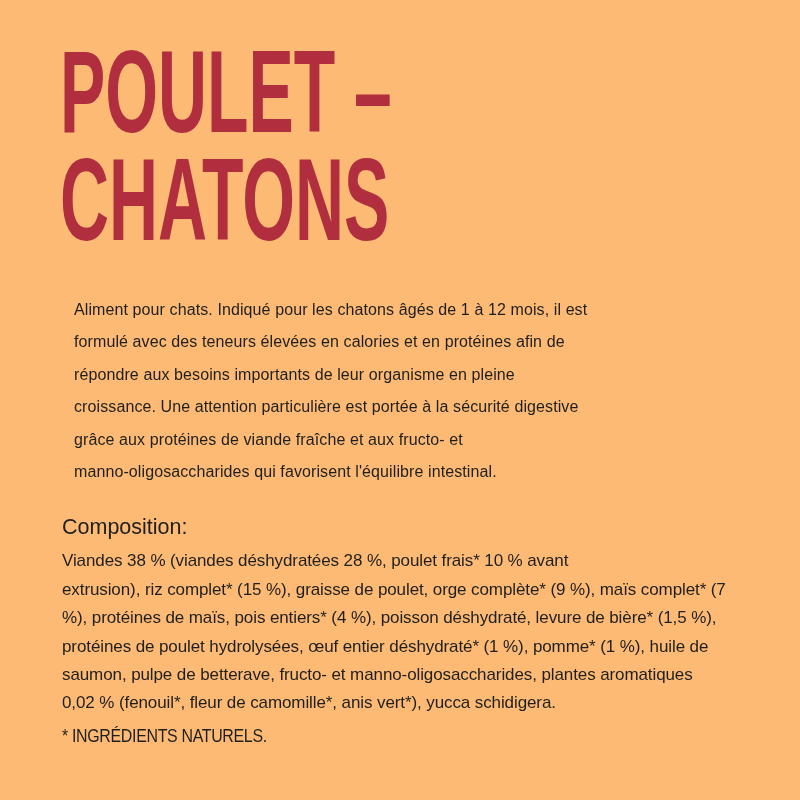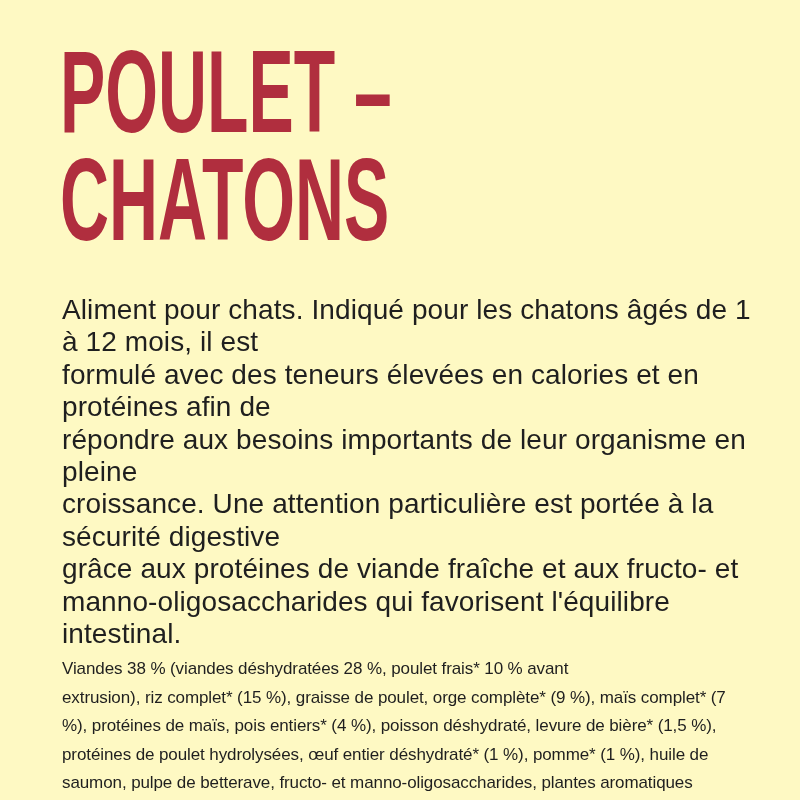--- a/index.html
+++ b/index.html
@@ -4,21 +4,21 @@
 <style>
   html, body {
     margin: 0;
     padding: 0;
     background: #ffffff;
   }
   .page {
     position: relative;
     width: 800px;
     height: 800px;
-    background: #fef9c3;
+    background: #fdba74;
     box-sizing: border-box;
     padding: 40px 50px 0 62px;
     overflow: hidden;
     font-family: "Liberation Sans", sans-serif;
     color: #1f1f1f;
   }
   
   .title {
     margin: 0 0 0 -2px;
     padding: 0;
@@ -31,23 +31,23 @@
     line-height: 104px;
     font-size: 116px;
     letter-spacing: 0px;
     white-space: nowrap;
     width: max-content;
     transform: scaleX(0.585);
     transform-origin: 0 50%;
   }
   
   .description {
-    margin: 38px 0 0 0;
+    margin: 38px 0 0 12px;
     width: 692px;
-    font-size: 28px;
+    font-size: 16px;
     line-height: 32.4px;
     white-space: pre-line;
     color: #1f1f1f;
     letter-spacing: 0.1px;
   }
   
   .comp-heading {
     margin: 24px 0 0 0;
     font-size: 21.5px;
     font-weight: 400;
@@ -87,20 +87,21 @@
     <span class="title-line">CHATONS</span>
   </h1>
 
   <p class="description">Aliment pour chats. Indiqué pour les chatons âgés de 1 à 12 mois, il est
 formulé avec des teneurs élevées en calories et en protéines afin de
 répondre aux besoins importants de leur organisme en pleine
 croissance. Une attention particulière est portée à la sécurité digestive
 grâce aux protéines de viande fraîche et aux fructo- et
 manno-oligosaccharides qui favorisent l'équilibre intestinal.</p>
 
+  <h2 class="comp-heading">Composition:</h2>
 
   <p class="comp-text">Viandes 38 % (viandes déshydratées 28 %, poulet frais* 10 % avant
 extrusion), riz complet* (15 %), graisse de poulet, orge complète* (9 %), maïs complet* (7
 %), protéines de maïs, pois entiers* (4 %), poisson déshydraté, levure de bière* (1,5 %),
 protéines de poulet hydrolysées, œuf entier déshydraté* (1 %), pomme* (1 %), huile de
 saumon, pulpe de betterave, fructo- et manno-oligosaccharides, plantes aromatiques
 0,02 % (fenouil*, fleur de camomille*, anis vert*), yucca schidigera.</p>
 
   <p class="comp-footnote">* INGRÉDIENTS NATURELS.</p>
 

